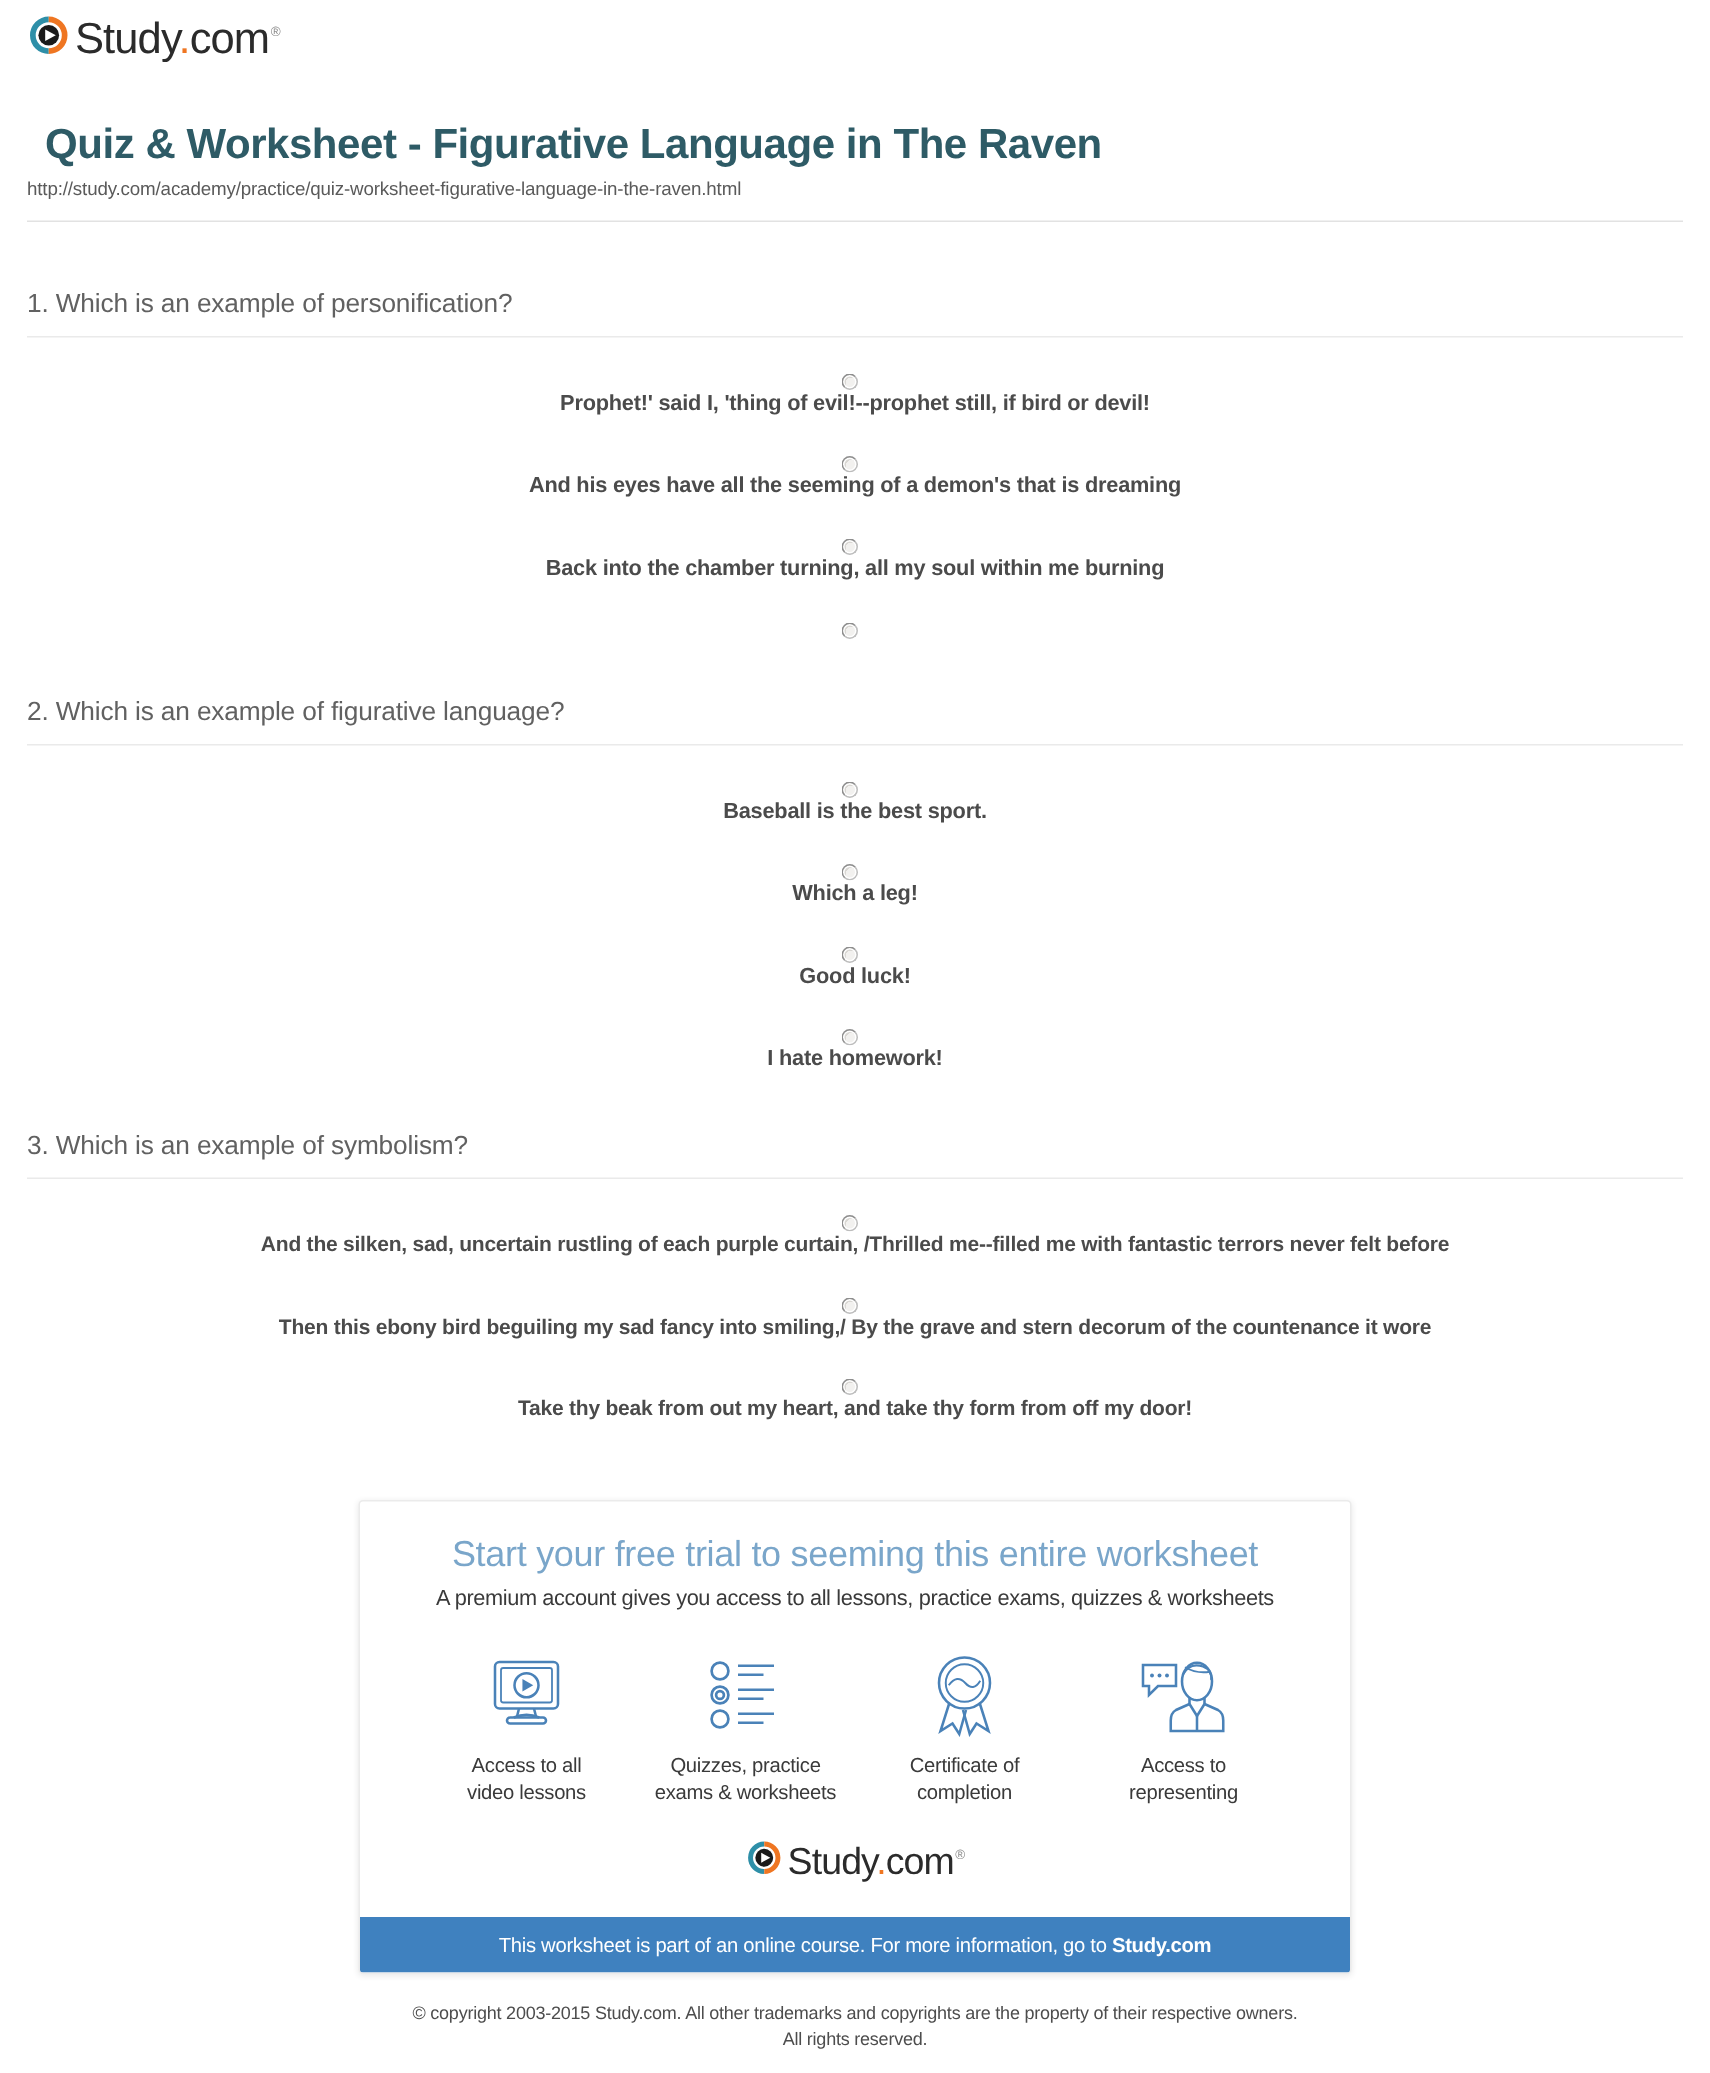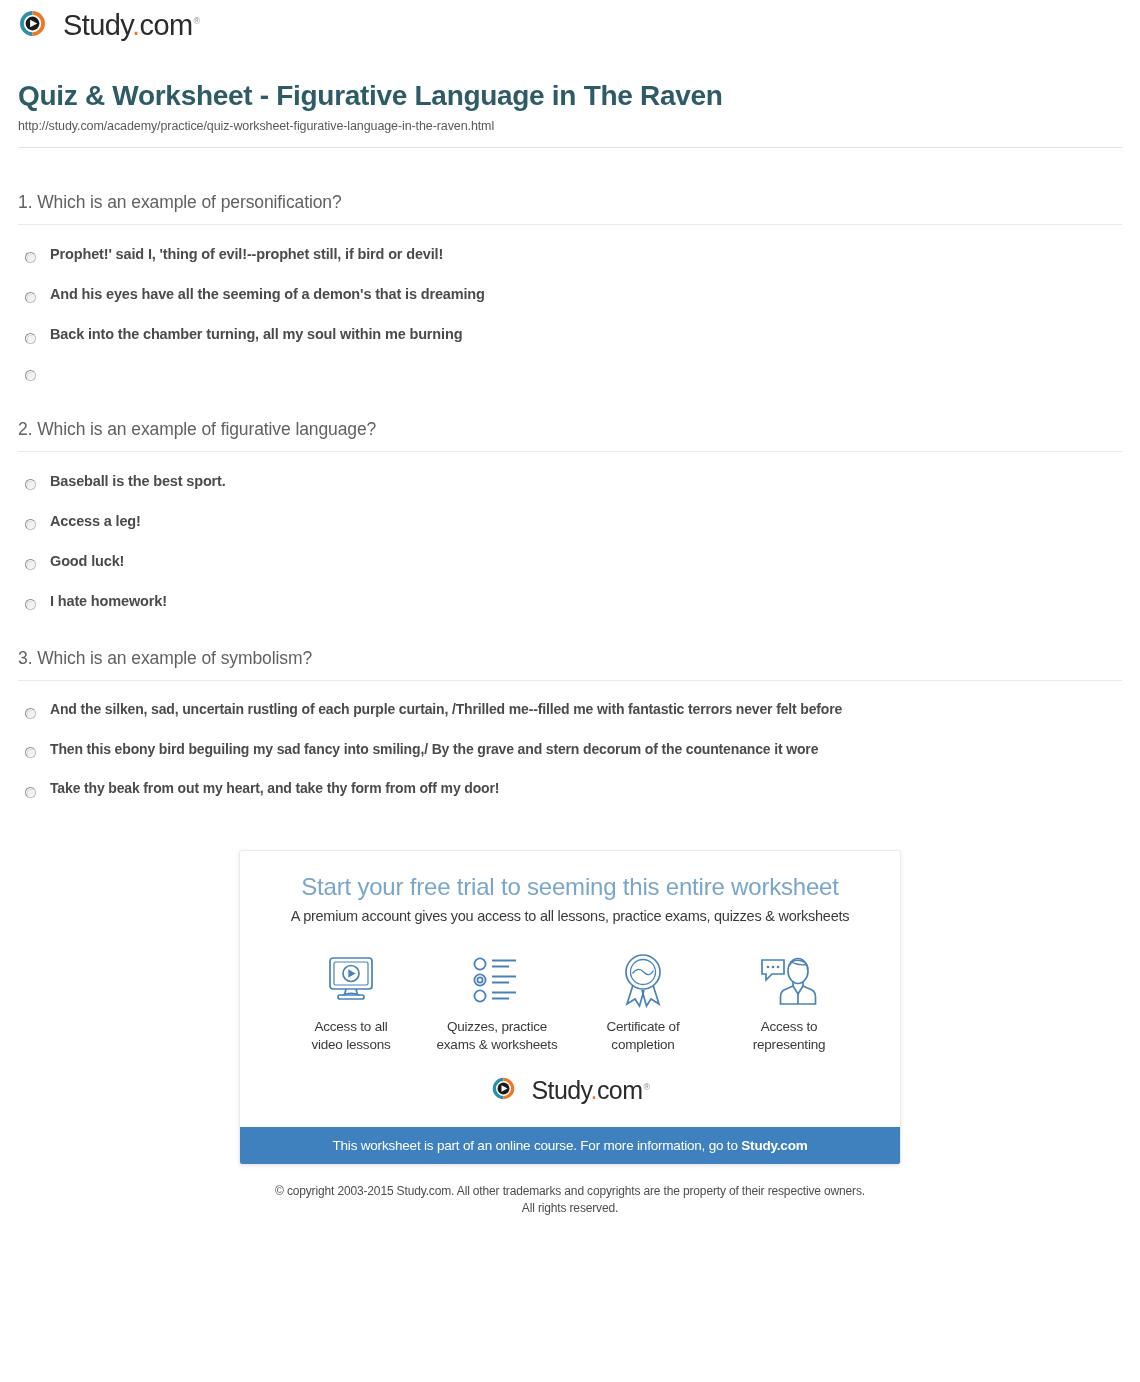--- a/index.html
+++ b/index.html
@@ -19,21 +19,21 @@
   }
 
   
   .page-header {
     padding: 9px 0 0 18px;
     height: 52px;
   }
   .logo {
     display: inline-flex;
     align-items: center;
-    gap: 16px;
+    gap: 3px;
     user-select: none;
     text-align: right;
   }
   .logo-mark { display: block; }
   .logo-word {
     font-size: 29px;
     font-weight: 400;
     letter-spacing: -0.6px;
     color: #2b2b2b;
     line-height: 1;
@@ -48,21 +48,21 @@
   }
 
   
   .title-block {
     padding: 28px 18px 0 18px;
   }
   .worksheet-title {
     font-size: 28px;
     font-weight: bold;
     color: #2e5b66;
-    margin: 0 0 7px 0;
+    margin: 0 0 7px 12px;
     letter-spacing: -0.3px;
     line-height: 1.15;
   }
   .worksheet-url {
     font-size: 12.5px;
     color: #5a5a5a;
     margin: 0;
     font-family: "Liberation Sans", "DejaVu Sans", sans-serif;
     letter-spacing: -0.1px;
   }
@@ -88,22 +88,23 @@
   }
   .question-rule {
     border: 0;
     border-top: 1px solid #eaeaea;
     margin: 0 0 20px 0;
   }
 
   .answers { margin: 0; padding: 0; list-style: none; }
   .answer-row {
     display: flex;
-    align-items: flex-end;
+    align-items: center;
     margin-bottom: 22px;
+    flex-direction: column;
   }
   .answer-row:last-child { margin-bottom: 0; }
 
   .radio-dot {
     flex: 0 0 auto;
     width: 11px;
     height: 11px;
     margin: 4px 14px 0 7px;
     border-radius: 50%;
     background:
@@ -257,21 +258,21 @@
   <section class="question-block q2">
     <p class="question-text">2. Which is an example of figurative language?</p>
     <hr class="question-rule">
     <ul class="answers">
       <li class="answer-row">
         <span class="radio-dot"></span>
         <span class="answer-label">Baseball is the best sport.</span>
       </li>
       <li class="answer-row">
         <span class="radio-dot"></span>
-        <span class="answer-label">Access a leg!</span>
+        <span class="answer-label">Which a leg!</span>
       </li>
       <li class="answer-row">
         <span class="radio-dot"></span>
         <span class="answer-label">Good luck!</span>
       </li>
       <li class="answer-row">
         <span class="radio-dot"></span>
         <span class="answer-label">I hate homework!</span>
       </li>
     </ul>

